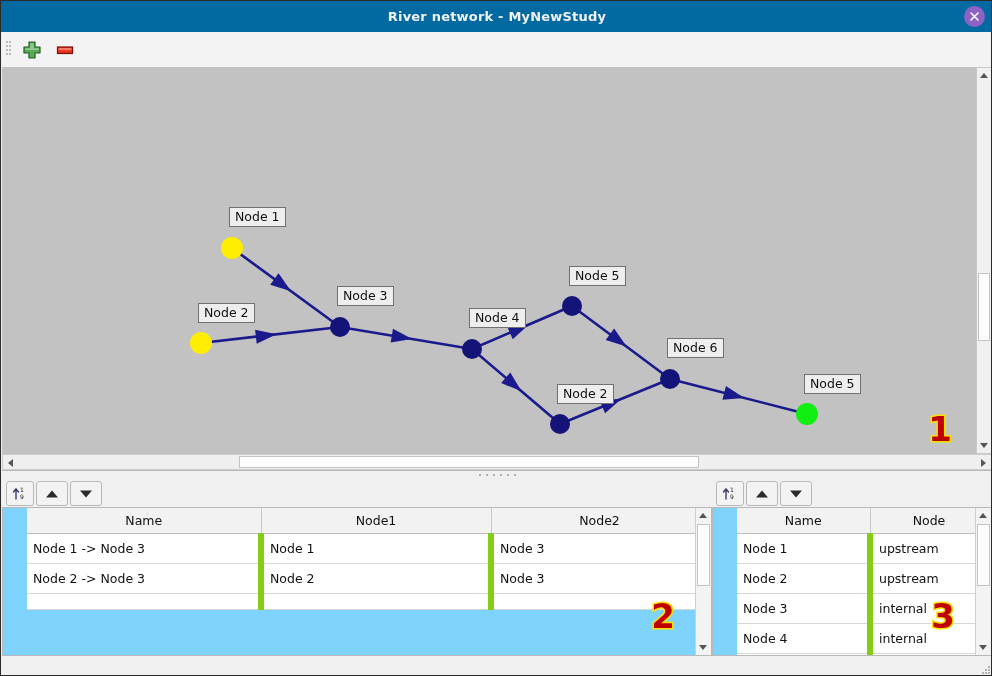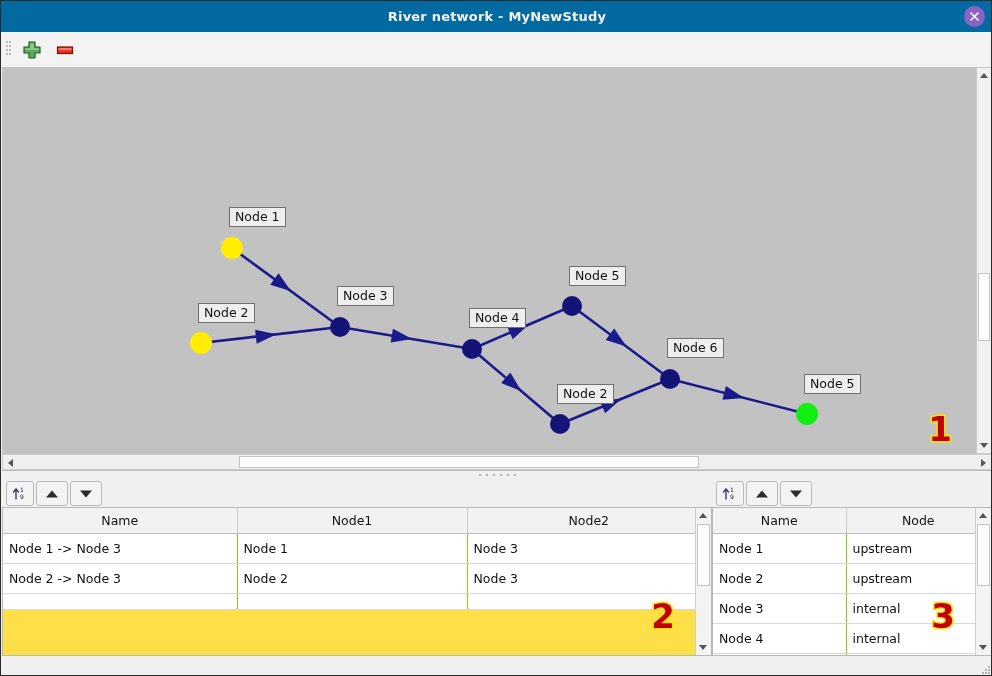--- a/index.html
+++ b/index.html
@@ -68,27 +68,27 @@
   .pbtn.sort{width:26px;}
   .pbtn.up,.pbtn.down{width:30px;}
   .tri{position:absolute;left:50%;top:50%;width:0;height:0;}
   .tri-up{transform:translate(-50%,-50%);border-left:6px solid transparent;
           border-right:6px solid transparent;border-bottom:7px solid #2b2b2b;}
   .tri-down{transform:translate(-50%,-50%);border-left:6px solid transparent;
           border-right:6px solid transparent;border-top:7px solid #2b2b2b;}
 
   
   .tbl-wrap{position:absolute;top:29px;bottom:20px;left:0;right:0;
-            background:#fde047;border:1px solid #b8b8b8;box-sizing:border-box;
-            overflow:hidden;}
+            background:#7dd3fc;border:1px solid #b8b8b8;box-sizing:border-box;
+            overflow:hidden;padding-left:24px;}
   table{border-collapse:collapse;width:100%;table-layout:fixed;font-size:12.5px;}
   thead th{background:#f2f2f2;border-right:1px solid #c9c9c9;
            border-bottom:1px solid #bdbdbd;height:23px;font-weight:normal;
            text-align:center;color:#111;}
-  tbody td{border-right:1px solid #84cc16;border-bottom:1px solid #d7d7d7;
+  tbody td{border-right:6px solid #84cc16;border-bottom:1px solid #d7d7d7;
            height:29px;padding:0 6px;color:#111;background:#fff;
            white-space:nowrap;overflow:hidden;text-overflow:ellipsis;}
   tbody tr.empty td{height:15px;}
   .tbl-vsb{position:absolute;right:0;top:0;width:16px;bottom:0;
            background:#f3f3f3;border-left:1px solid #cfcfcf;box-sizing:border-box;}
   .pane-foot{position:absolute;left:0;right:0;bottom:0;height:20px;background:#f0f0f0;}
   .resize-grip{position:absolute;right:2px;bottom:2px;width:8px;height:8px;}
   .resize-grip i{position:absolute;width:2px;height:2px;background:#b5b5b5;}
 </style>
 </head>

